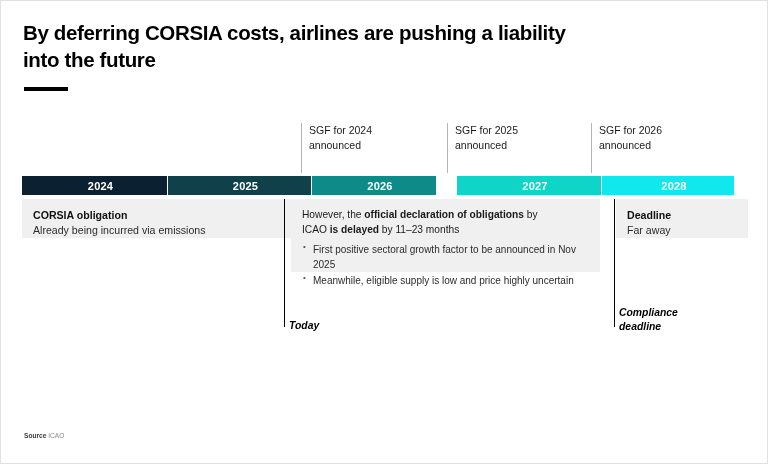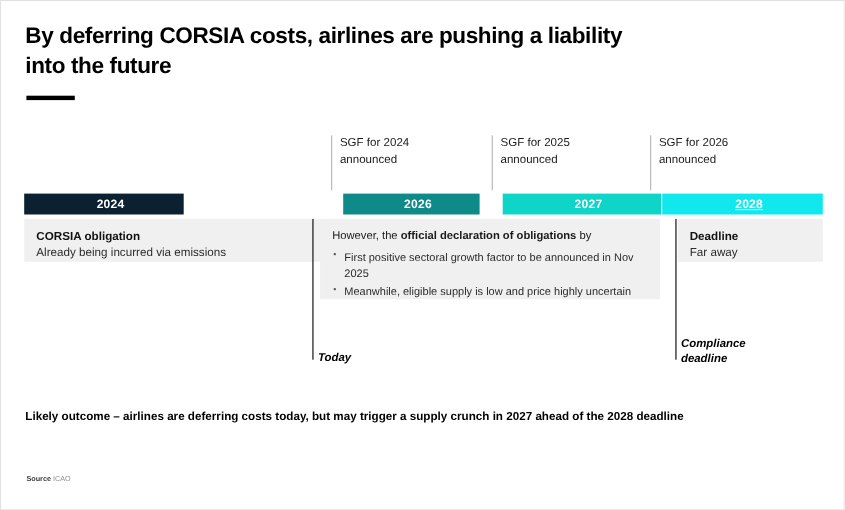--- a/index.html
+++ b/index.html
@@ -194,48 +194,49 @@
 
   <div class="callout" style="left:300px;width:140px;">SGF for 2024
 announced</div>
   <div class="callout" style="left:446px;width:140px;">SGF for 2025
 announced</div>
   <div class="callout" style="left:590px;width:150px;">SGF for 2026
 announced</div>
 
   <div class="timeline">
     <div class="seg" style="left:0px;width:145px;background:#0b2030;">2024</div>
+    <div class="seg" style="left:146px;width:143px;background:#10414b;">2025</div>
     <div class="seg" style="left:290px;width:124px;background:#0e8b88;">2026</div>
     <div class="seg" style="left:435px;width:144px;background:#0fd4c8;">2027</div>
-    <div class="seg" style="left:580px;width:146px;background:#11e8ee;text-decoration:underline;">2028</div>
+    <div class="seg" style="left:580px;width:132px;background:#11e8ee;">2028</div>
   </div>
 
   <div class="infobox" style="left:21px;top:198px;width:272px;height:39px;">
     <div class="ib-head">CORSIA obligation</div>
     <div class="ib-sub">Already being incurred via emissions</div>
   </div>
 
   <div class="infobox" style="left:290px;top:198px;width:309px;height:73px;">
     <div class="ib-body"><span>However, the </span><b>official declaration of obligations</b><span> by</span></div>
+    <div class="ib-body"><span>ICAO </span><b>is delayed</b><span> by 11–23 months</span></div>
     <ul class="bullets">
       <li>First positive sectoral growth factor to be announced in Nov 2025</li>
       <li>Meanwhile, eligible supply is low and price highly uncertain</li>
     </ul>
   </div>
 
   <div class="infobox" style="left:615px;top:198px;width:132px;height:39px;">
     <div class="ib-head">Deadline</div>
     <div class="ib-sub">Far away</div>
   </div>
 
   <div class="marker-line" style="left:283px;top:198px;height:128px;"></div>
   <div class="marker-line" style="left:613px;top:198px;height:128px;"></div>
 
   <div class="marker-label" style="left:288px;top:318px;">Today</div>
   <div class="marker-label" style="left:618px;top:305px;">Compliance
 deadline</div>
 
-  <div class="takeaway">Likely outcome – airlines are deferring costs today, but may trigger a supply crunch in 2027 ahead of the 2028 deadline</div>
 
   <div class="source"><b>Source</b> <span>ICAO</span></div>
 
 
 </div>
 
 </body></html>

